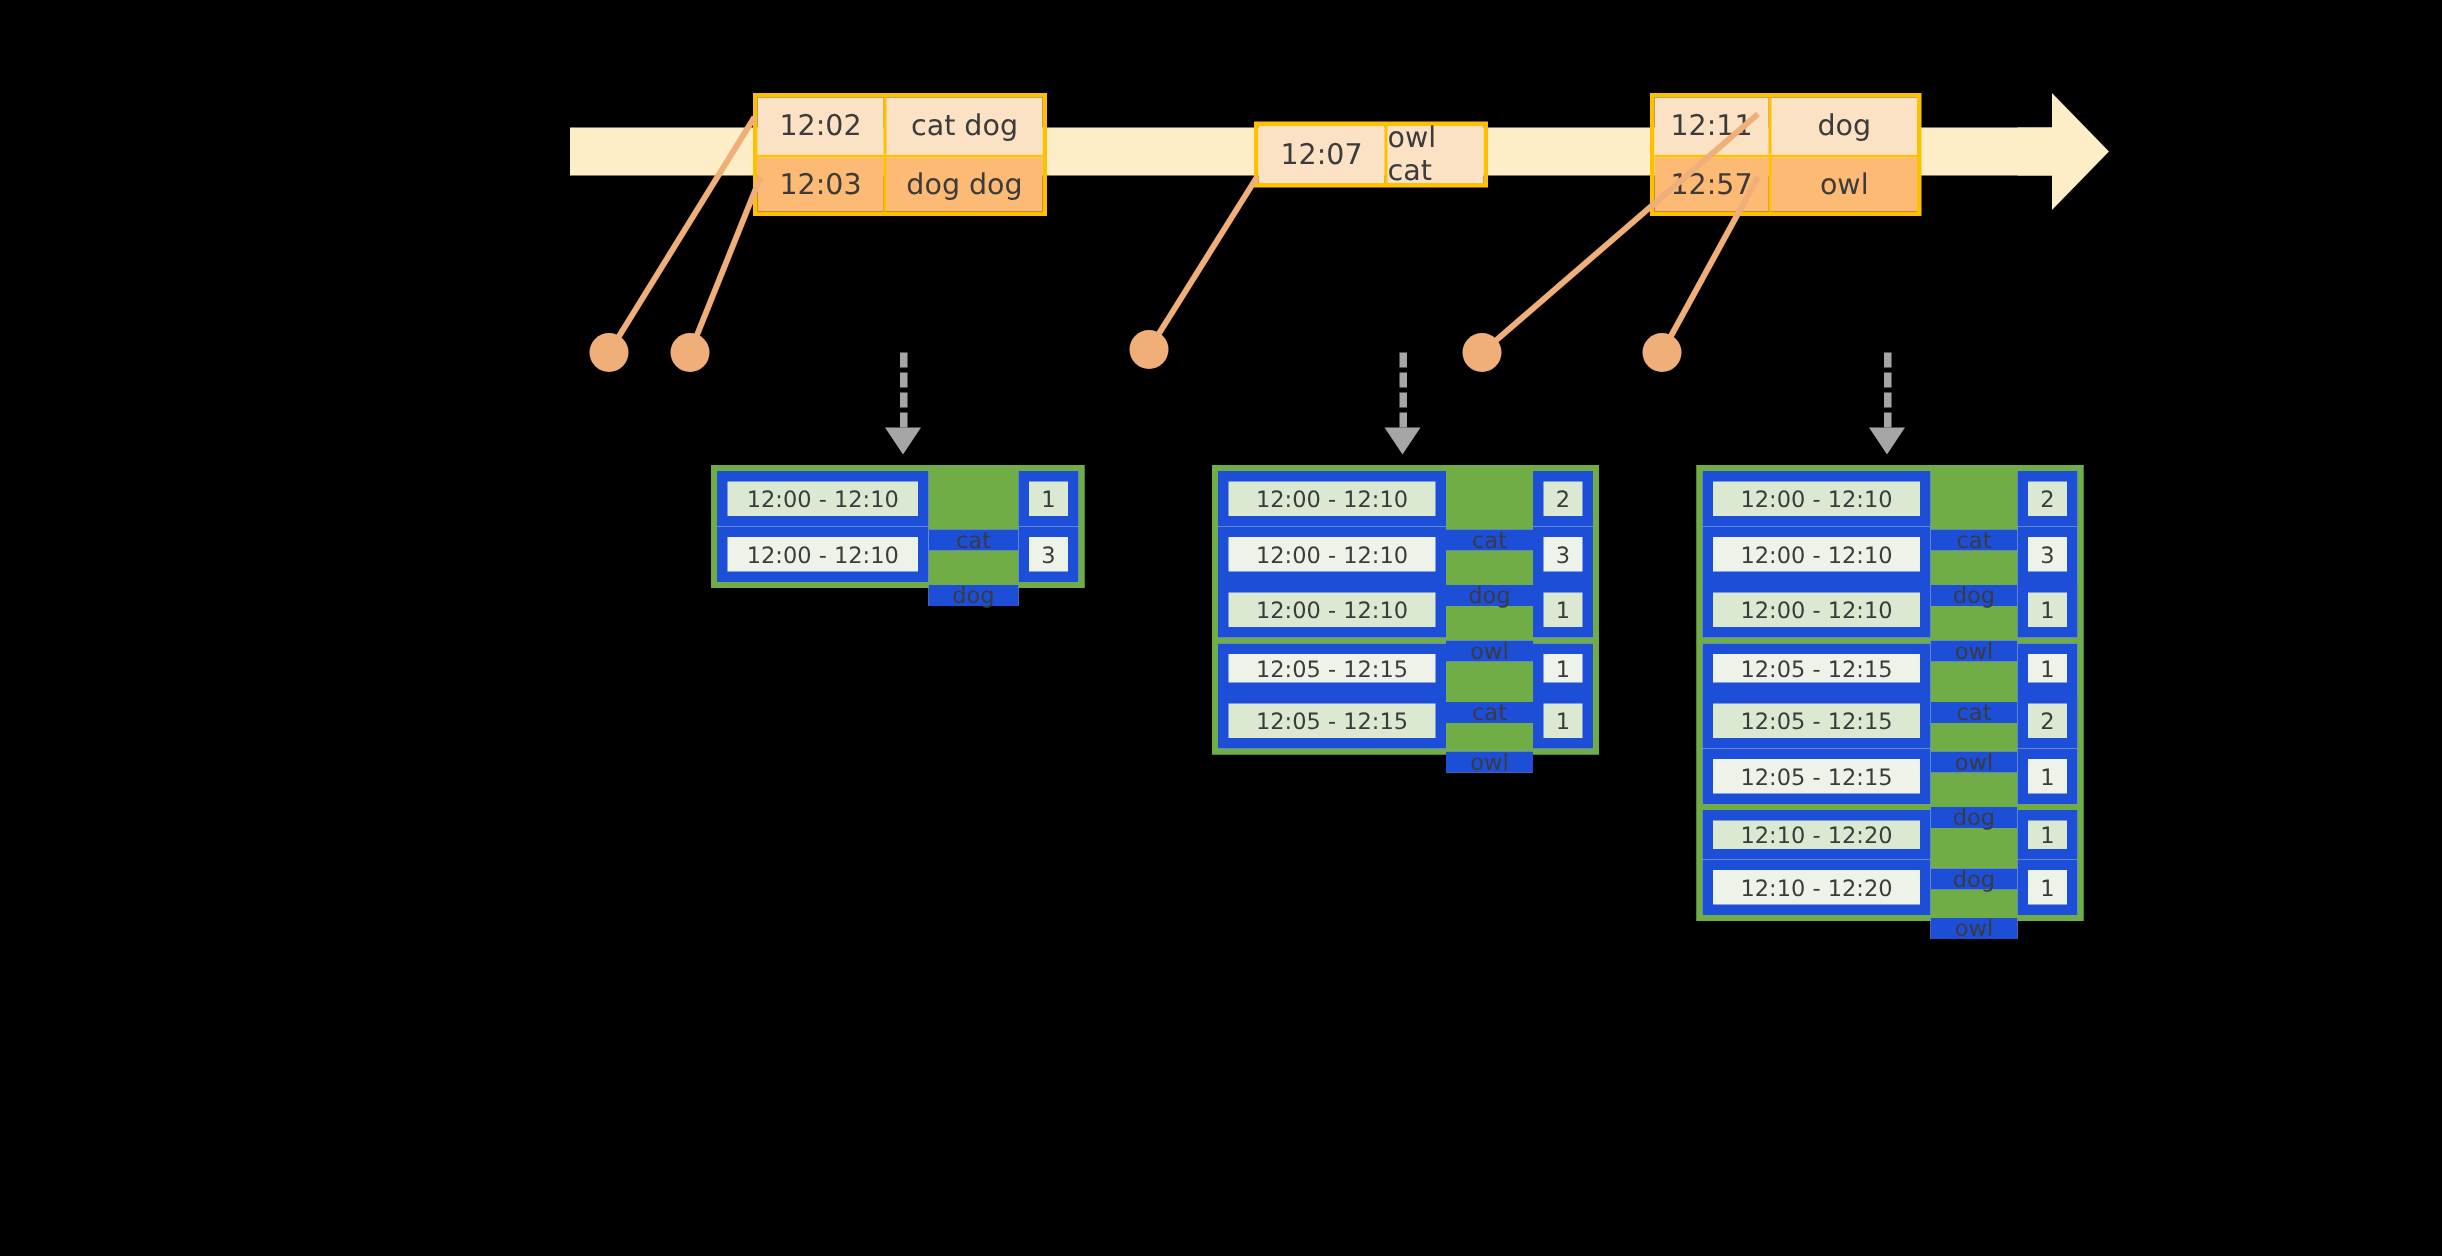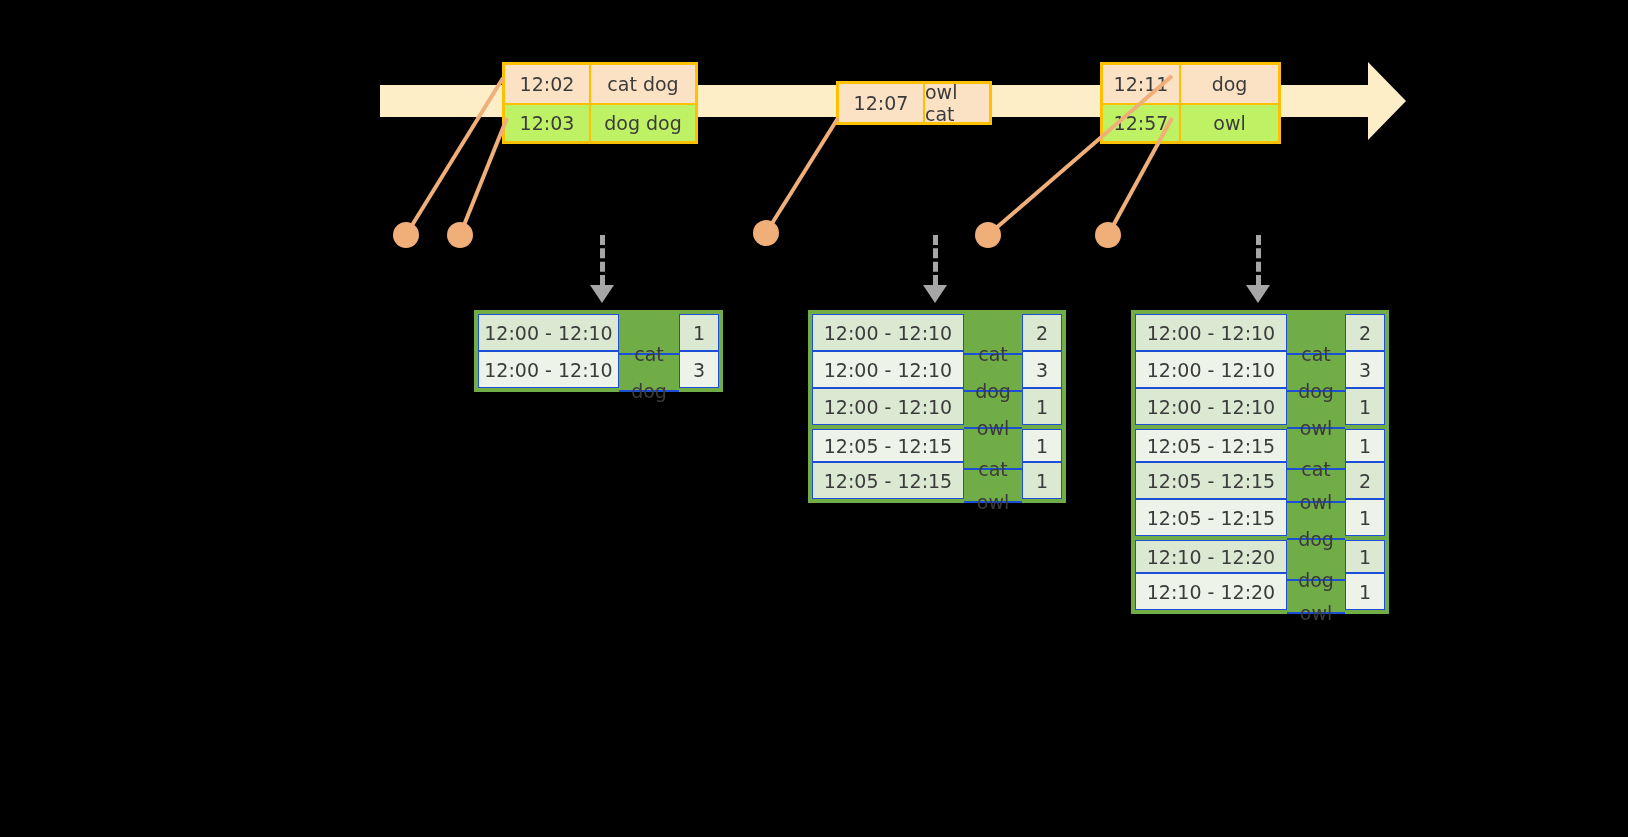--- a/index.html
+++ b/index.html
@@ -20,21 +20,21 @@
   
   .evt{position:absolute;border:3px solid #ffc000;box-sizing:border-box;}
   .evt .row{display:flex;height:38px;box-sizing:border-box;}
   .evt .row + .row{border-top:2px solid #ffc000;}
   .evt .t{width:84px;display:flex;align-items:center;justify-content:center;
           font-size:19px;color:#3b3b3b;box-sizing:border-box;}
   .evt .v{flex:1;display:flex;align-items:center;justify-content:center;
           font-size:19px;color:#3b3b3b;border-left:2px solid #ffc000;
           box-sizing:border-box;}
   .evt .row.r0 .t,.evt .row.r0 .v{background:#fce2c4;}
-  .evt .row.r1 .t,.evt .row.r1 .v{background:#bef264;}
+  .evt .row.r1 .t,.evt .row.r1 .v{background:#fdba74;}
 
   #evt-a{left:502px;top:62px;width:196px;text-align:right;}
   #evt-b{left:836px;top:81px;width:156px;}
   #evt-c{left:1100px;top:62px;width:181px;}
   #evt-c .t{width:76px;}
 
   
   .dot{position:absolute;width:26px;height:26px;border-radius:50%;
        background:#f0ae79;}
   svg.links{position:absolute;left:0;top:0;width:1628px;height:837px;
@@ -44,22 +44,22 @@
   .dash{position:absolute;width:0;border-left:5px dashed #a6a6a6;height:50px;}
   .dashhead{position:absolute;width:0;height:0;
        border-left:12px solid transparent;border-right:12px solid transparent;
        border-top:18px solid #a6a6a6;}
 
   
   .tbl{position:absolute;border:4px solid #70ad47;box-sizing:border-box;
        background:#70ad47;}
   .tbl .trow{display:flex;height:37px;box-sizing:border-box;}
   .tbl .c{display:flex;align-items:center;justify-content:center;
-       font-size:19px;color:#3b3b3b;box-sizing:border-box;
-       border:1px solid #1d4ed8;}
+       font-size:15px;color:#3b3b3b;box-sizing:border-box;
+       border:7px solid #1d4ed8;}
   .tbl .c.win{width:170px;}
   .tbl .c.key{width:64px;margin-top:39px;}
   .tbl .c.cnt{width:44px;}
   .tbl .trow.sh .c{background:#dbe8d2;}
   .tbl .trow.lt .c{background:#edf3e8;}
   .tbl .grp{border-top:4px solid #70ad47;}
 
   #tbl-1{left:474px;top:310px;}
   #tbl-2{left:808px;top:310px;}
   #tbl-3{left:1131px;top:310px;}

